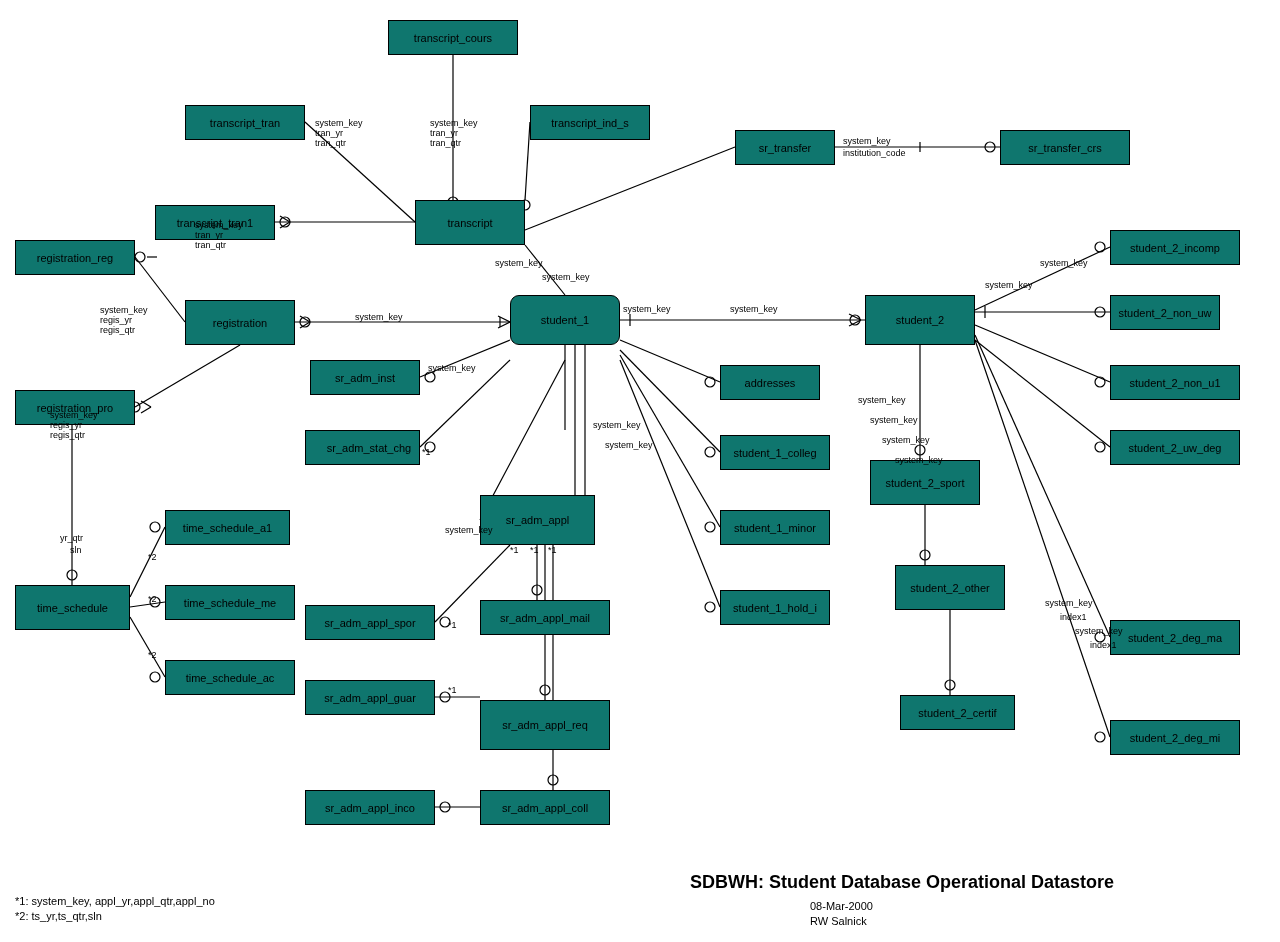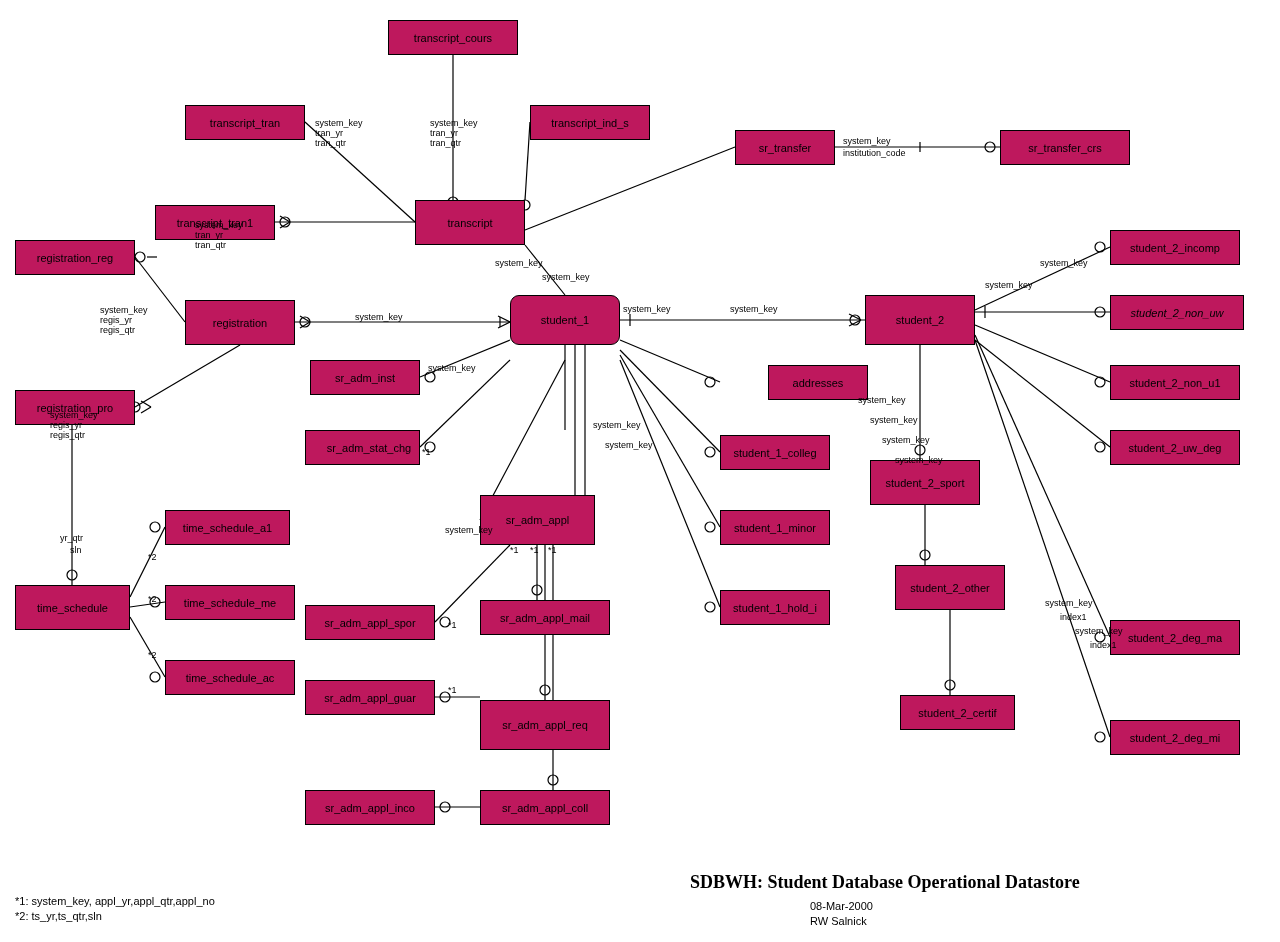--- a/index.html
+++ b/index.html
@@ -13,21 +13,21 @@
       position: relative;
     }
     #diagram-container {
       position: relative;
       width: 1280px;
       height: 942px;
     }
     .entity-box {
       position: absolute;
       border: 1.5px solid #000;
-      background: #be185d;
+      background: #0f766e;
       display: flex;
       align-items: center;
       justify-content: center;
       text-align: center;
       font-size: 11px;
       padding: 2px;
     }
     svg#lines {
       position: absolute;
       top: 0;
@@ -212,25 +212,25 @@
   <div class="entity-box" style="left:15px;top:240px;width:120px;height:35px;">registration_reg</div>
 
   <div class="entity-box" style="left:1110px;top:230px;width:130px;height:35px;">student_2_incomp</div>
 
   <div class="entity-box" style="left:185px;top:300px;width:110px;height:45px;">registration</div>
 
   <div class="entity-box" style="left:510px;top:295px;width:110px;height:50px;border-radius:9px;">student_1</div>
 
   <div class="entity-box" style="left:865px;top:295px;width:110px;height:50px;">student_2</div>
 
-  <div class="entity-box" style="left:1110px;top:295px;width:134px;height:35px;font-style:italic;">student_2_non_uw</div>
+  <div class="entity-box" style="left:1110px;top:295px;width:110px;height:35px;">student_2_non_uw</div>
 
   <div class="entity-box" style="left:1110px;top:365px;width:130px;height:35px;">student_2_non_u1</div>
 
-  <div class="entity-box" style="left:720px;top:365px;width:100px;height:35px;margin-left:48px;">addresses</div>
+  <div class="entity-box" style="left:720px;top:365px;width:100px;height:35px;">addresses</div>
 
   <div class="entity-box" style="left:310px;top:360px;width:110px;height:35px;">sr_adm_inst</div>
 
   <div class="entity-box" style="left:15px;top:390px;width:120px;height:35px;">registration_pro</div>
 
   <div class="entity-box" style="left:305px;top:430px;width:115px;height:35px;padding-left:15px;">sr_adm_stat_chg</div>
 
   <div class="entity-box" style="left:1110px;top:430px;width:130px;height:35px;">student_2_uw_deg</div>
 
   <div class="entity-box" style="left:720px;top:435px;width:110px;height:35px;">student_1_colleg</div>
@@ -332,19 +332,19 @@
 
   <div class="label-text" style="left:448px;top:685px;">*1</div>
 
   <div class="label-text" style="left:1045px;top:598px;">system_key</div>
   <div class="label-text" style="left:1060px;top:612px;">index1</div>
   <div class="label-text" style="left:1075px;top:626px;">system_key</div>
   <div class="label-text" style="left:1090px;top:640px;">index1</div>
 
   <div class="label-text" style="left:1040px;top:258px;">system_key</div>
 
-  <div class="title-text" style="left:690px;top:872px;font-family:Liberation Serif, serif;">SDBWH: Student Database Operational Datastore</div>
+  <div class="title-text" style="left:690px;top:872px;">SDBWH: Student Database Operational Datastore</div>
   <div class="footer-text" style="left:810px;top:900px;">08-Mar-2000</div>
   <div class="footer-text" style="left:810px;top:915px;">RW Salnick</div>
   <div class="footer-text" style="left:15px;top:895px;">*1: system_key, appl_yr,appl_qtr,appl_no</div>
   <div class="footer-text" style="left:15px;top:910px;">*2: ts_yr,ts_qtr,sln</div>
 
 </div>
 
 </body></html>

